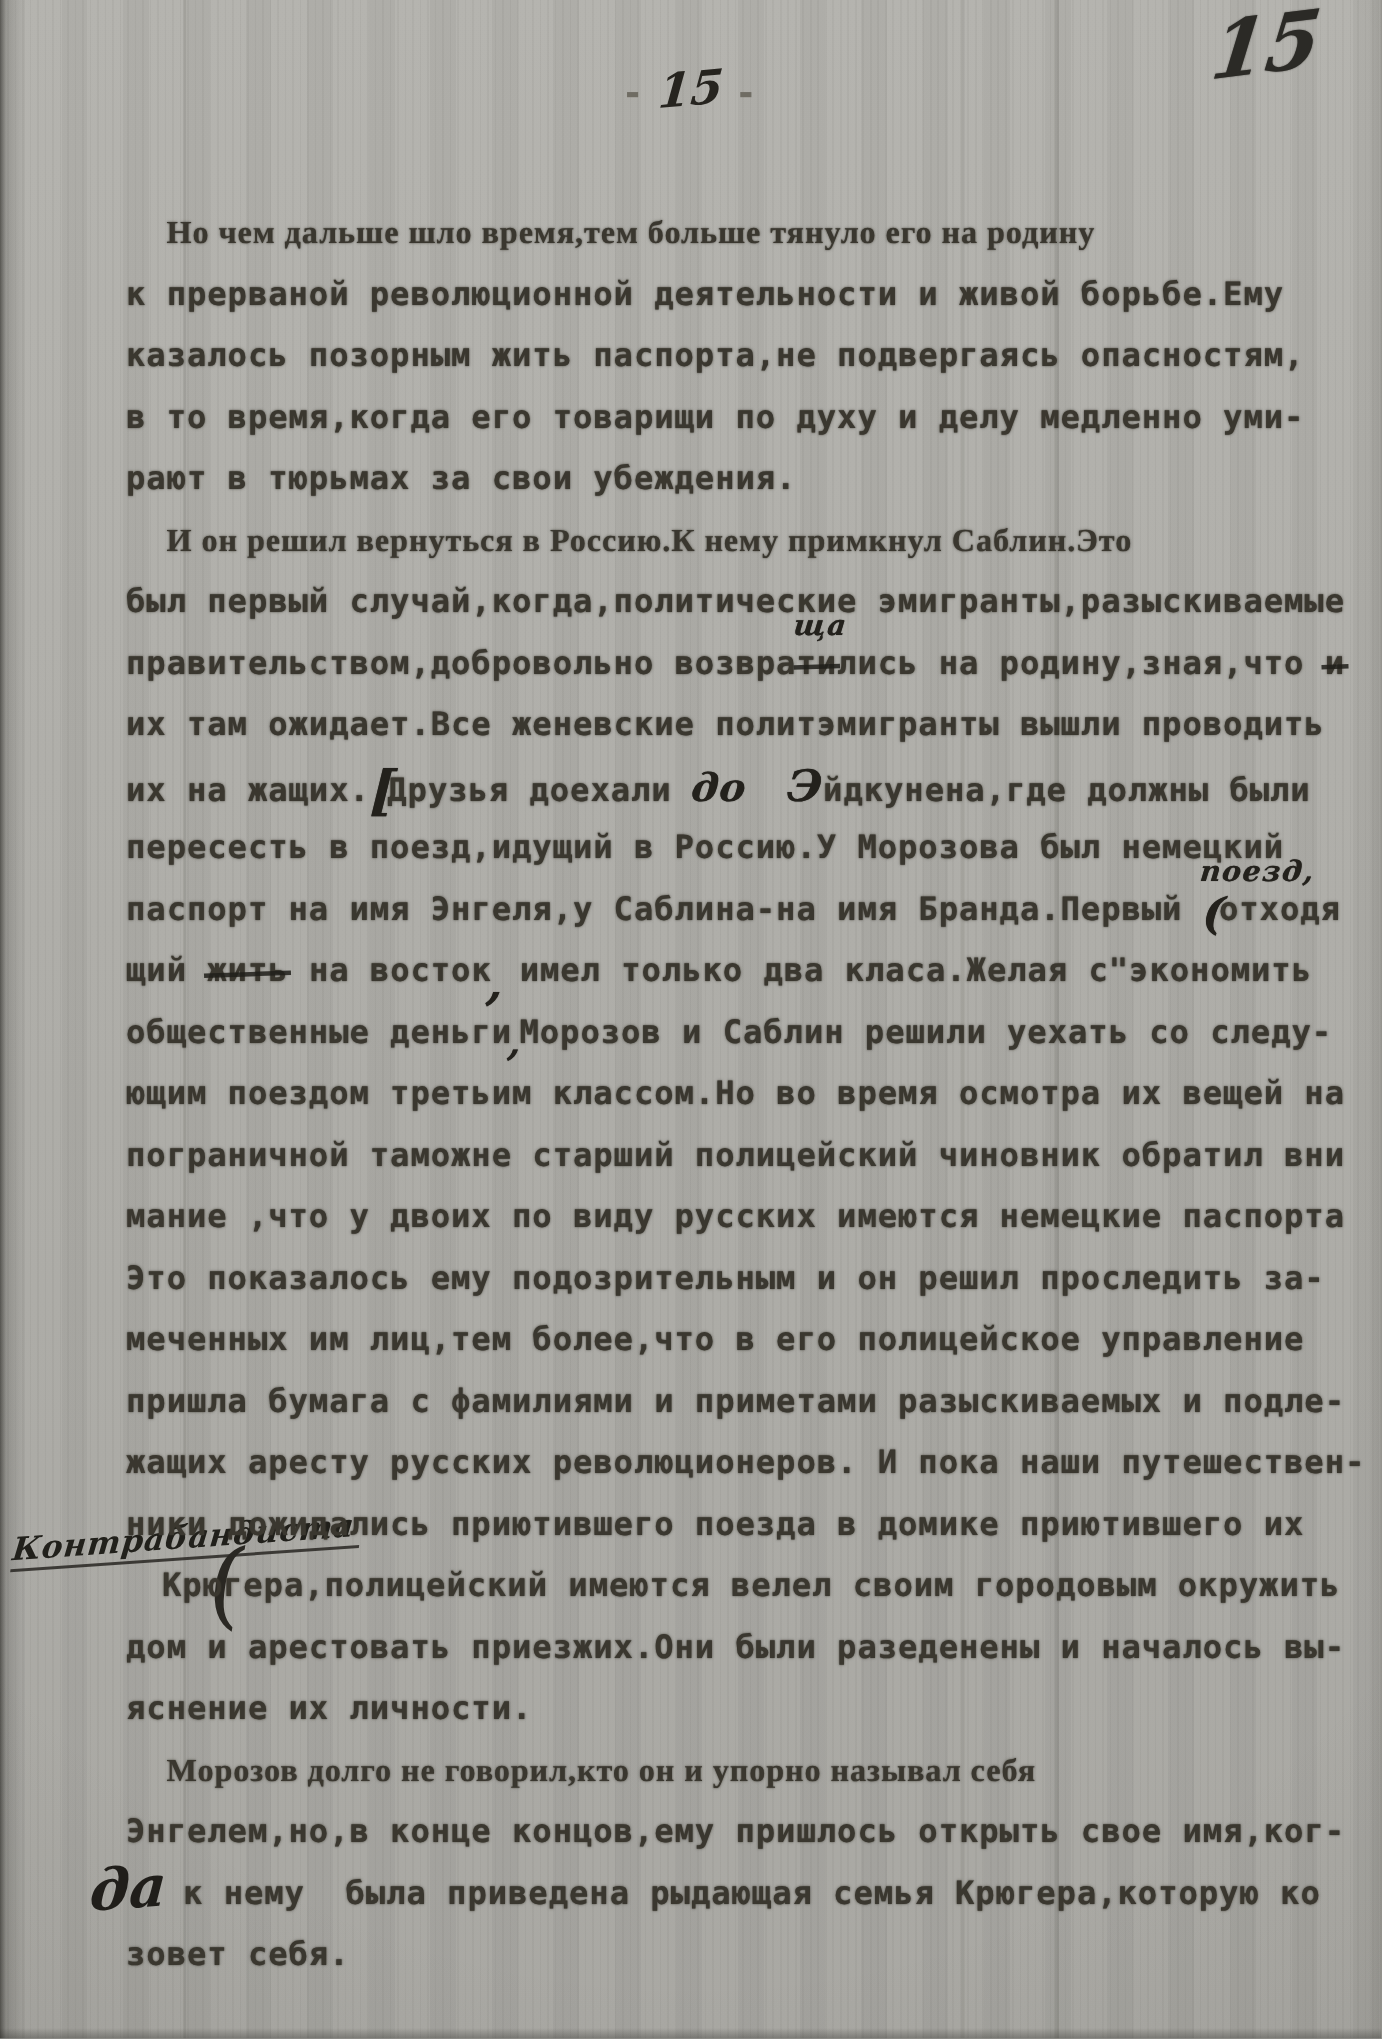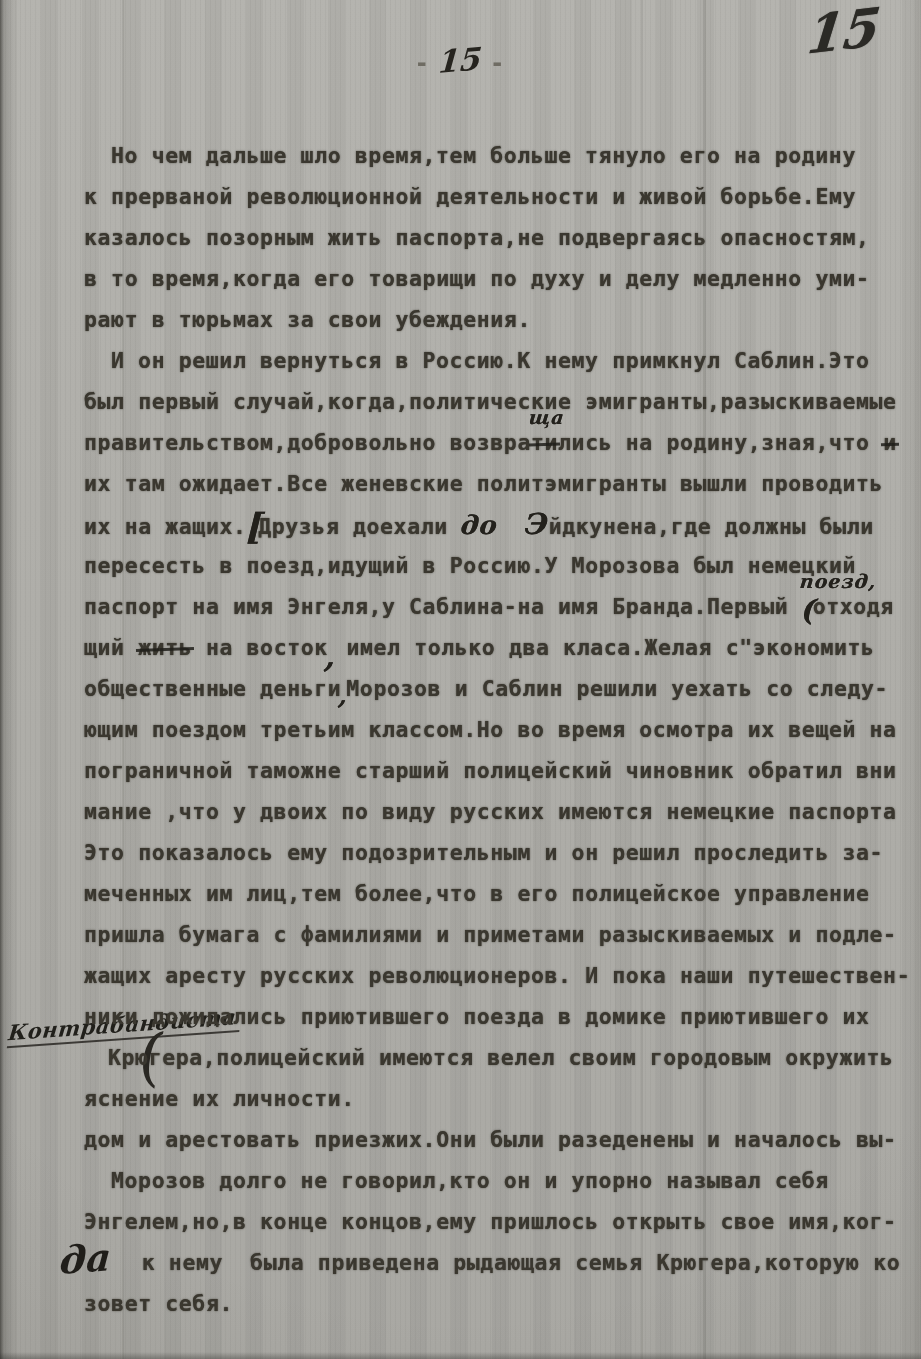--- a/index.html
+++ b/index.html
@@ -24,23 +24,23 @@
   .textblock{
     position:absolute;left:84px;top:135px;width:836px;
     filter:blur(.35px);
   }
   .line{
     height:41px;line-height:41px;white-space:pre;
     font-size:21.5px;font-weight:bold;letter-spacing:.6px;
     color:#3a372f;
     text-shadow:0 0 1.2px rgba(58,55,47,.85), 0 0 2.5px rgba(58,55,47,.25);
   }
-  .indent{padding-left:27px;}
+  .indent{padding-left:27px;font-family:Liberation Serif, serif;}
   .indent-sm{padding-left:24px;}
-  .ofs-da{padding-left:38px;text-align:center;}
+  .ofs-da{padding-left:38px;}
   .rel{position:relative;display:inline-block;white-space:pre;}
   .strike{position:relative;display:inline-block;}
   .strike::after{
     content:"";position:absolute;left:-2px;right:-2px;top:50%;height:3px;
     background:rgba(32,30,26,.85);transform:rotate(-2deg);
   }
 
   
   .hw{
     font-family:"DejaVu Serif", serif;font-style:italic;font-weight:bold;
@@ -124,21 +124,21 @@
     <div class="line"><span>общественные деньги</span><span class="hw hw-comma">,</span><span>Морозов и Саблин решили уехать со следу-</span></div>
     <div class="line"><span>ющим поездом третьим классом.Но во время осмотра их вещей на</span></div>
     <div class="line"><span>пограничной таможне старший полицейский чиновник обратил вни</span></div>
     <div class="line"><span>мание ,что у двоих по виду русских имеются немецкие паспорта</span></div>
     <div class="line"><span>Это показалось ему подозрительным и он решил проследить за-</span></div>
     <div class="line"><span>меченных им лиц,тем более,что в его полицейское управление</span></div>
     <div class="line"><span>пришла бумага с фамилиями и приметами разыскиваемых и подле-</span></div>
     <div class="line"><span>жащих аресту русских революционеров. И пока наши путешествен-</span></div>
     <div class="line"><span>ники дожидались приютившего поезда в домике приютившего их</span></div>
     <div class="line indent-sm"><span>Крюгера,полицейский имеются велел своим городовым окружить</span></div>
+    <div class="line"><span>дом и арестовать приезжих.Они были разеденены и началось вы-</span></div>
     <div class="line"><span>яснение их личности.</span></div>
-    <div class="line"><span>дом и арестовать приезжих.Они были разеденены и началось вы-</span></div>
 
     <div class="line indent"><span>Морозов долго не говорил,кто он и упорно называл себя</span></div>
     <div class="line"><span>Энгелем,но,в конце концов,ему пришлось открыть свое имя,ког-</span></div>
     <div class="line ofs-da"><span>к нему  была приведена рыдающая семья Крюгера,которую ко</span></div>
     <div class="line"><span>зовет себя.</span></div>
   </div>
 </div>
 
 </body></html>

